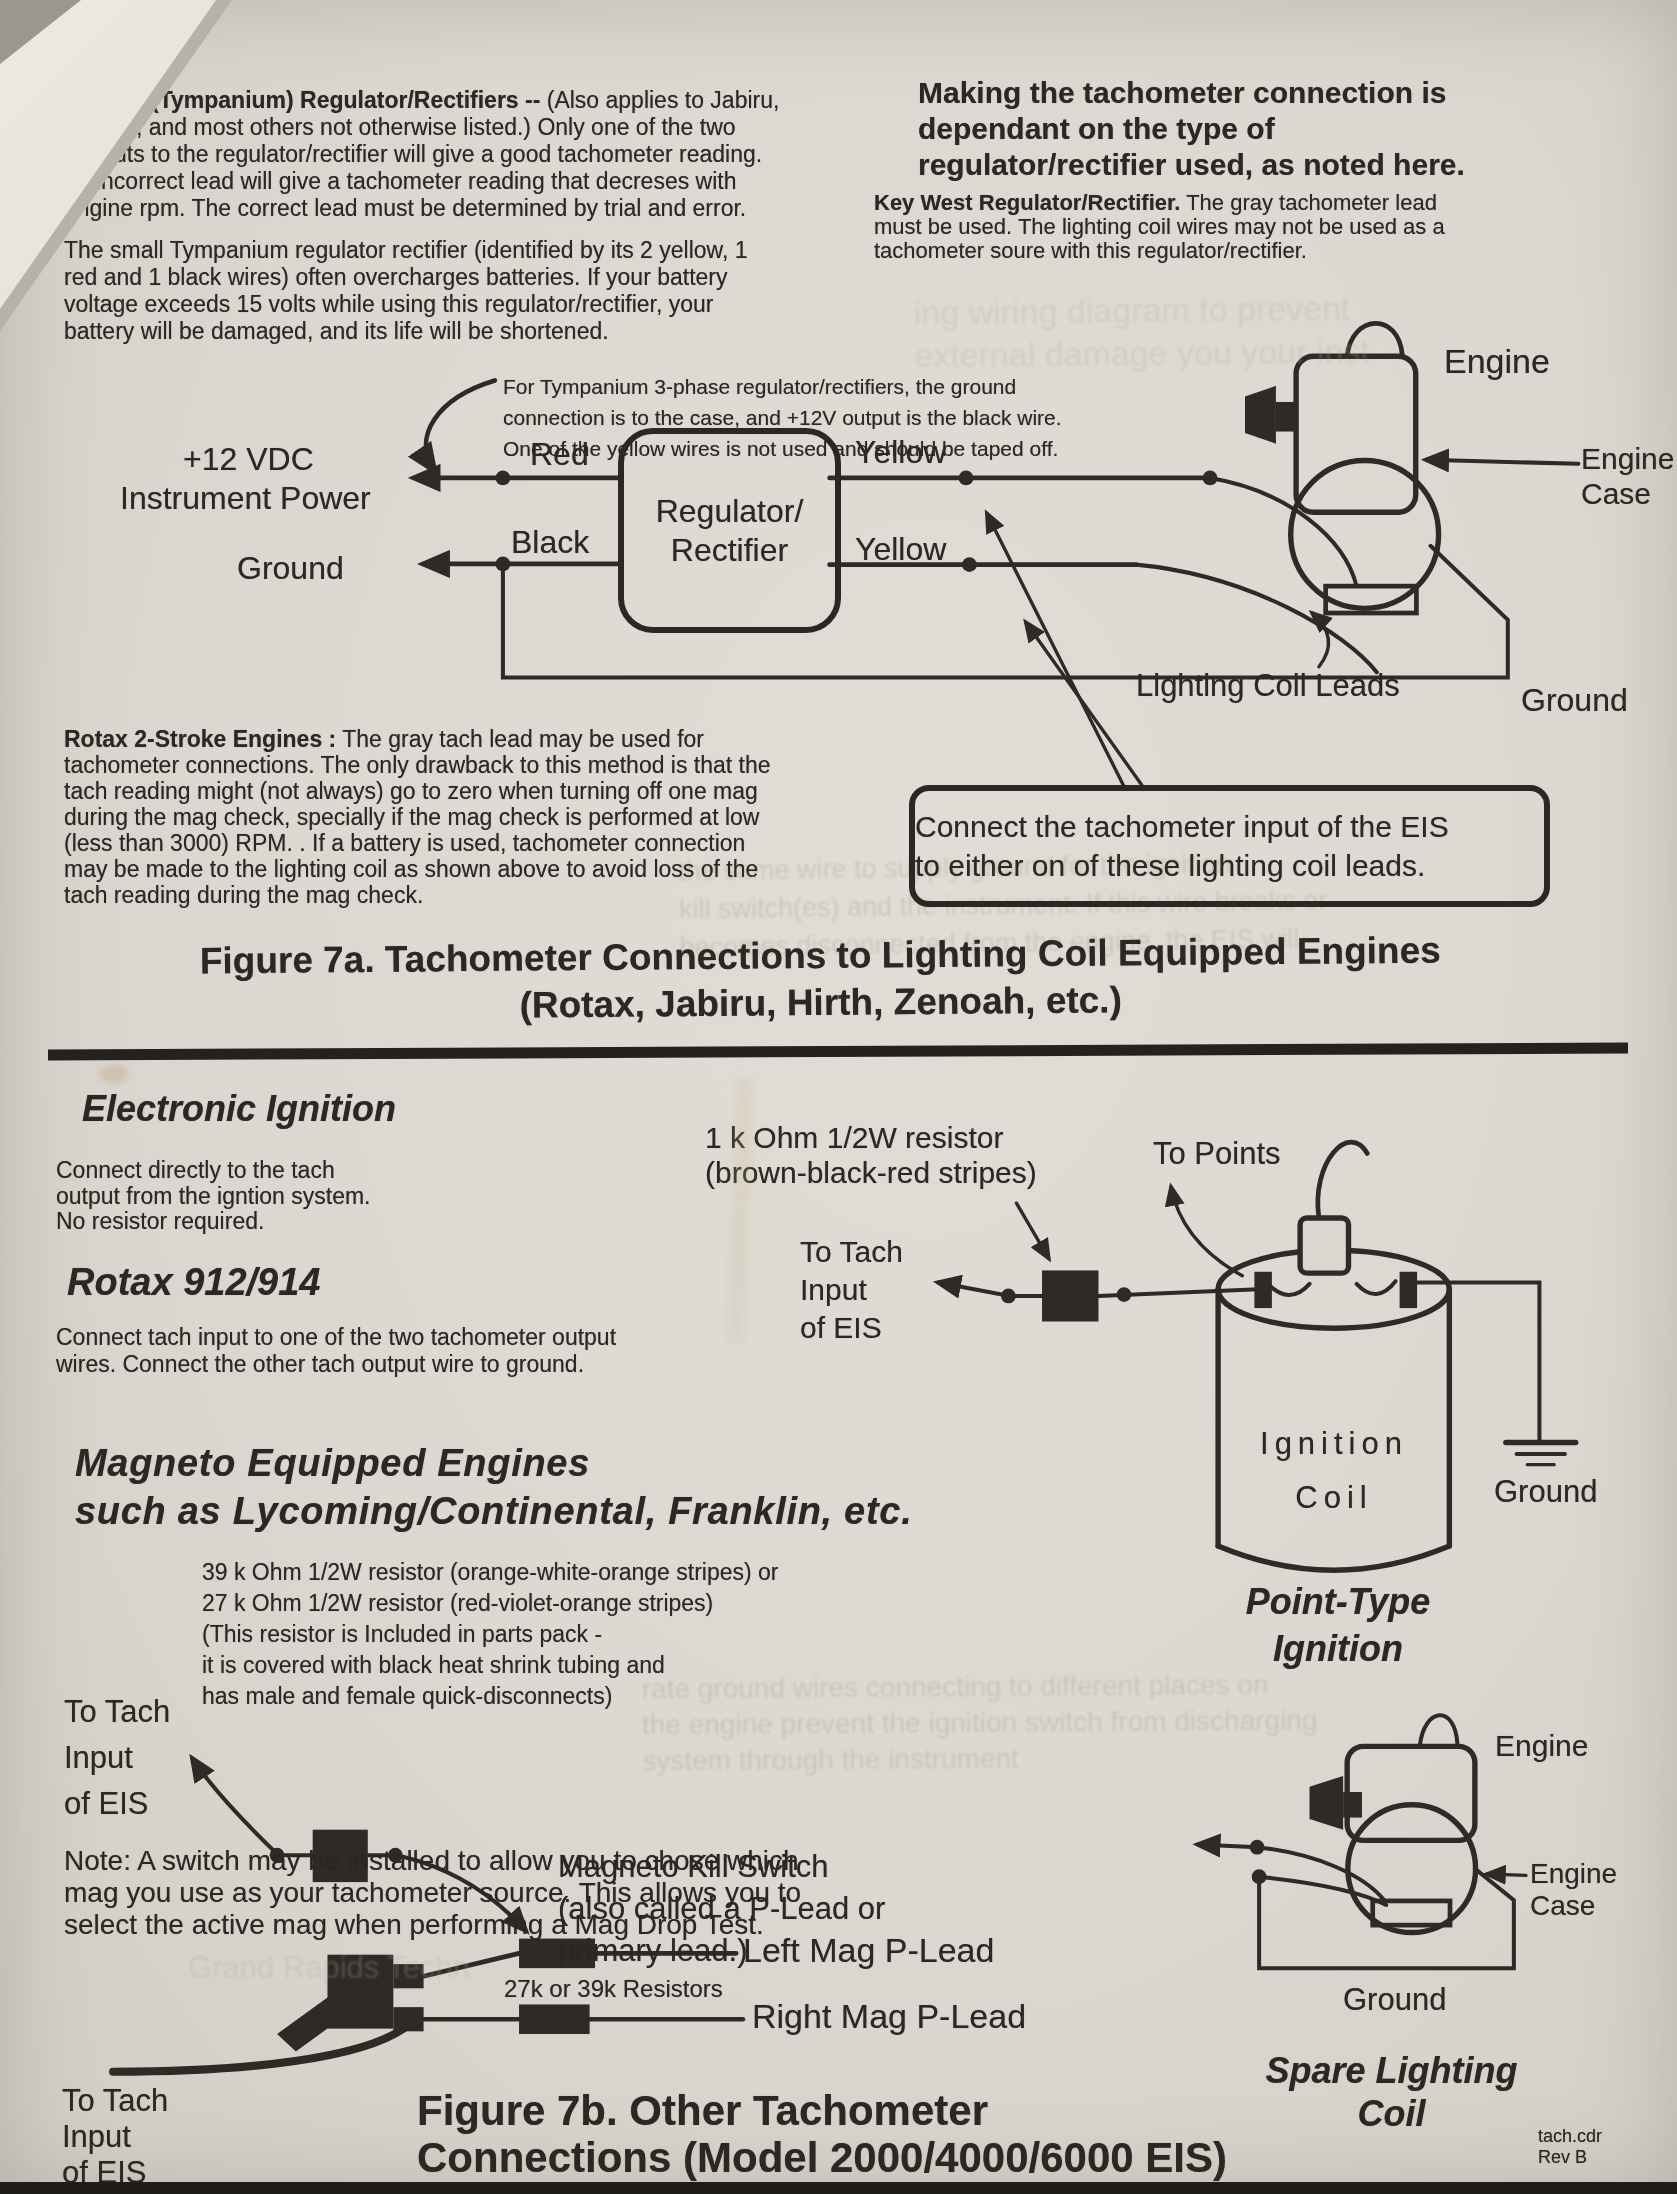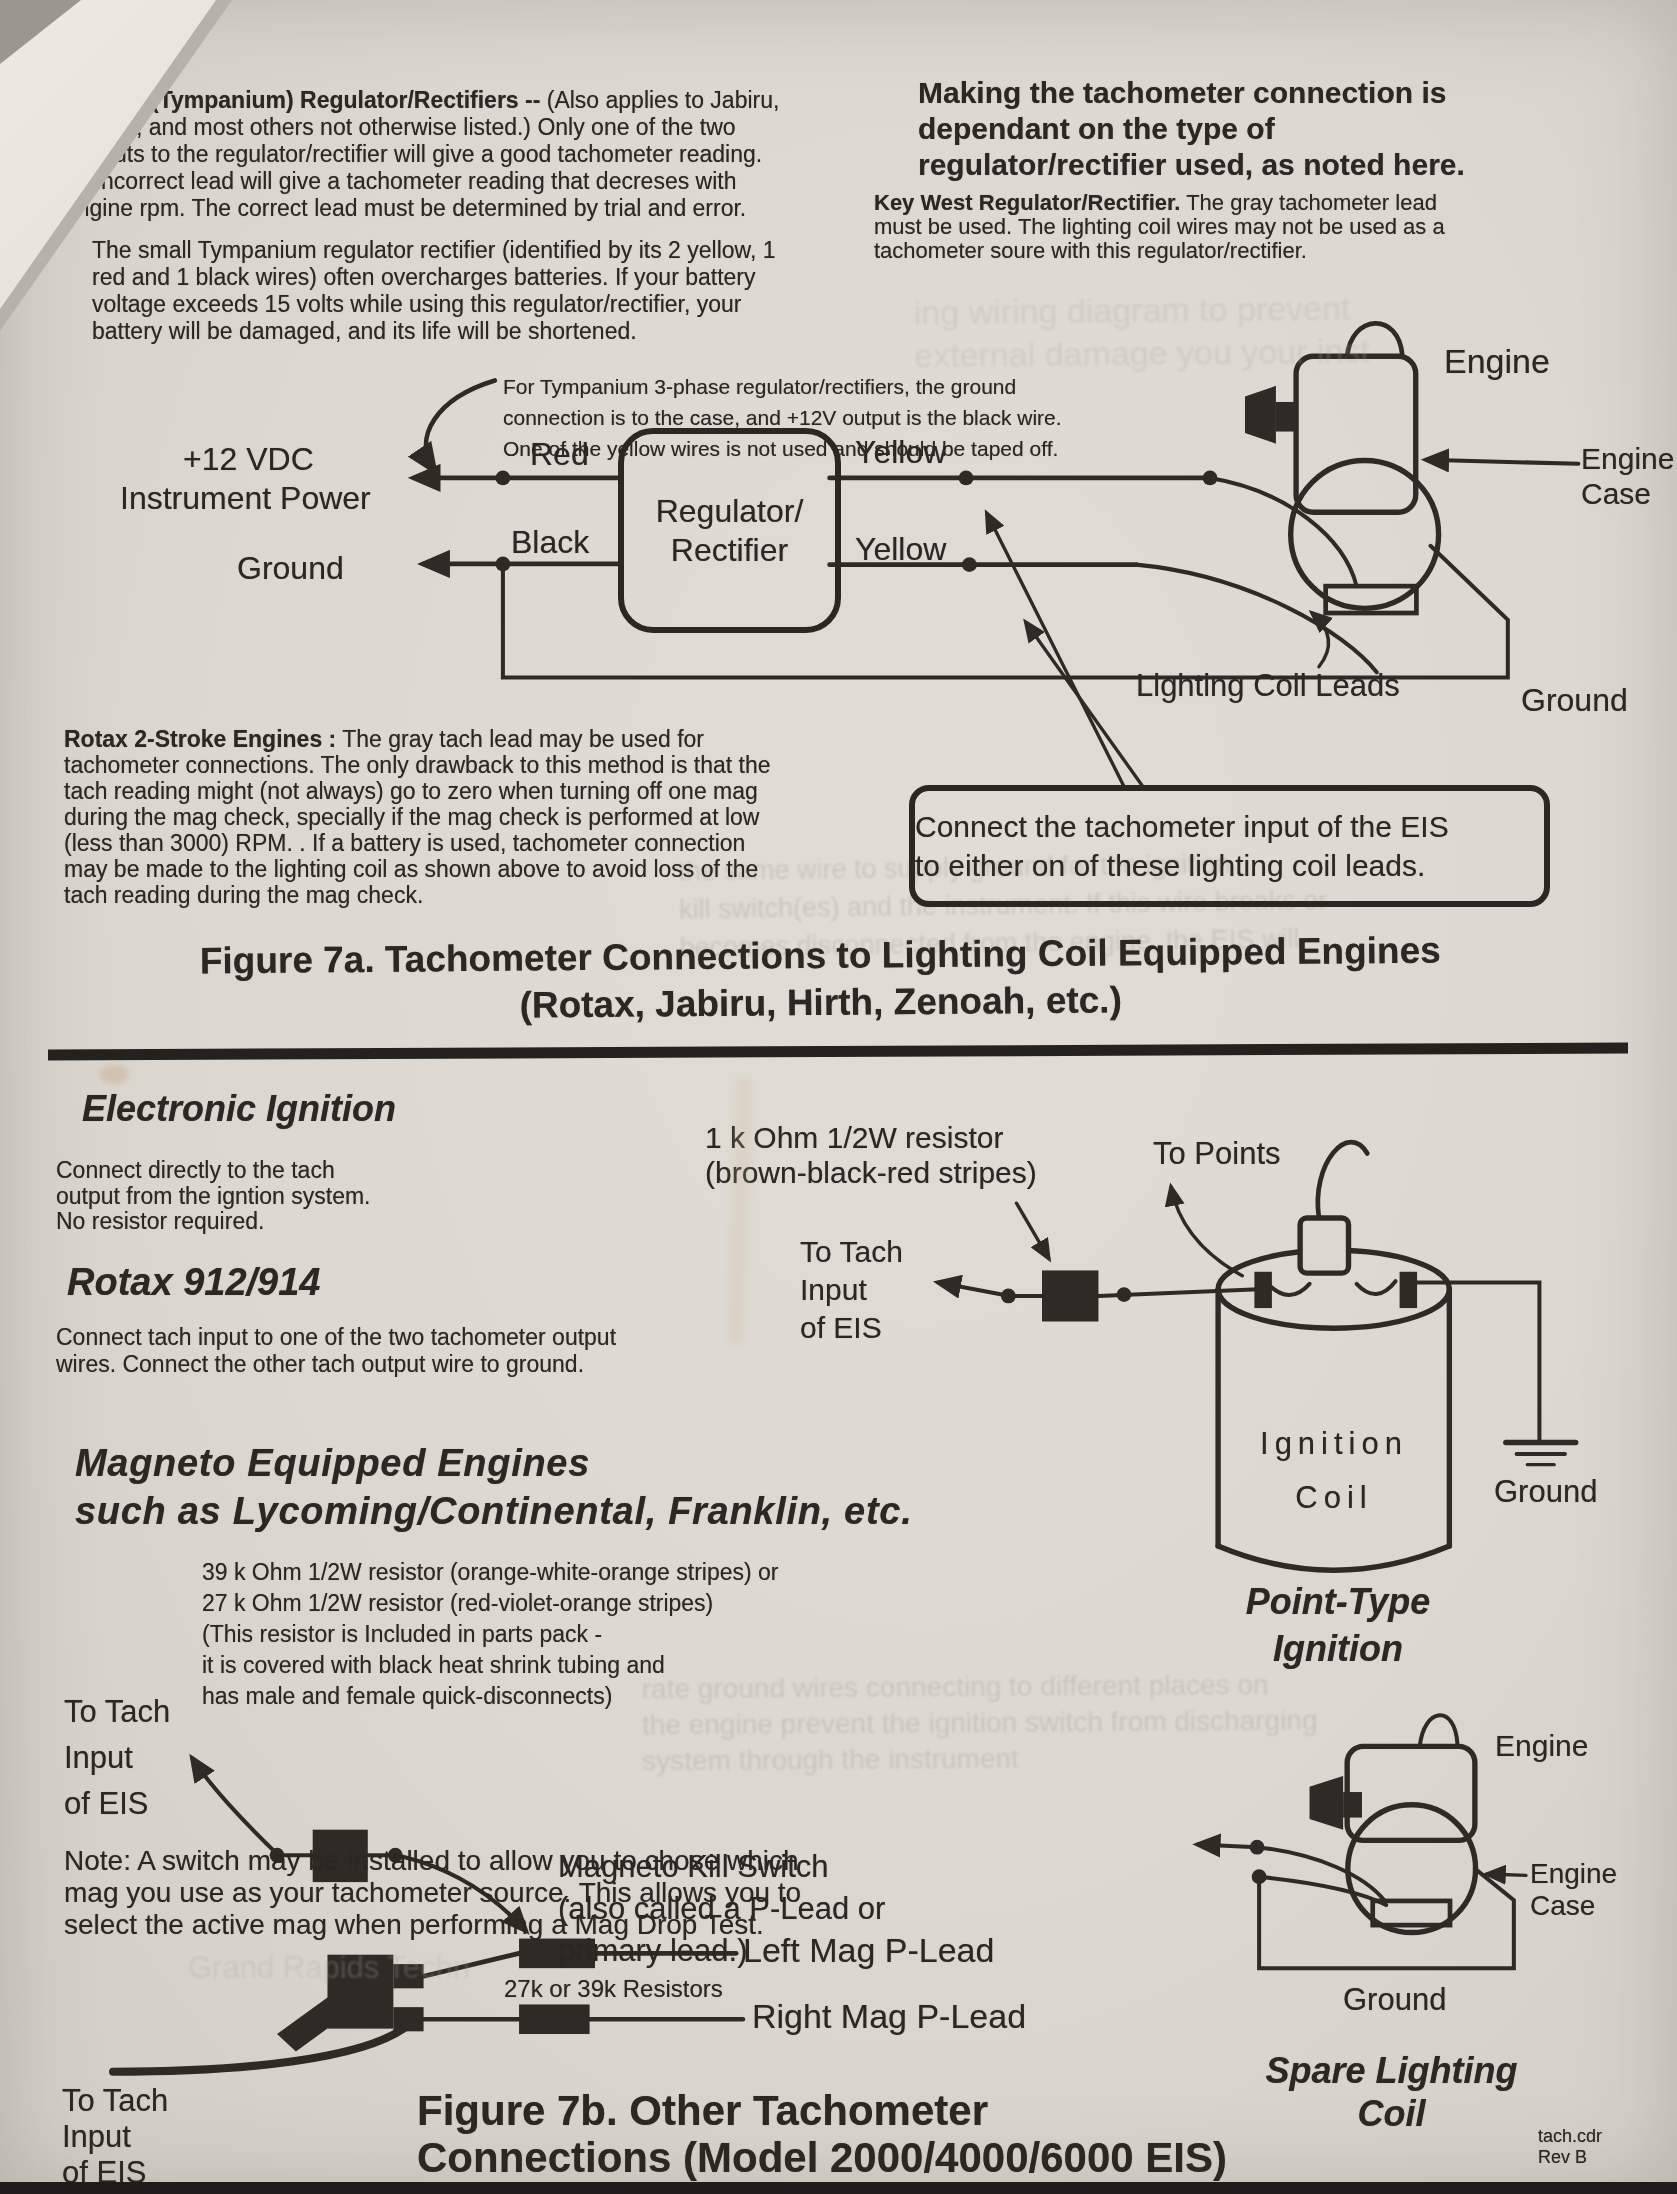--- a/index.html
+++ b/index.html
@@ -152,21 +152,21 @@
   <div class="t ghost2" style="left:188px;top:1950px;font-size:31px;">Grand Rapids Techn</div>
 
   <div class="t" style="left:151px;top:87px;font-size:23px;">
     <span class="b">(Tympanium) Regulator/Rectifiers --</span><span> (Also applies to Jabiru,</span>
   </div>
   <div class="t" style="left:136px;top:114px;font-size:23px;">, and most others not otherwise listed.)  Only one of the two</div>
   <div class="t" style="left:114px;top:141px;font-size:23px;">uts to the regulator/rectifier will give a good tachometer reading.</div>
   <div class="t" style="left:64px;top:168px;font-size:23px;">he incorrect lead will give a tachometer reading that decreses with</div>
   <div class="t" style="left:64px;top:195px;font-size:23px;">engine rpm. The correct lead must be determined by trial and error.</div>
 
-  <div class="t pre" style="left:64px;top:237px;font-size:23px;line-height:27px;margin-left:28px;">The small Tympanium regulator rectifier (identified by its 2 yellow, 1
+  <div class="t pre" style="left:64px;top:237px;font-size:23px;line-height:27px;">The small Tympanium regulator rectifier (identified by its 2 yellow, 1
 red and 1 black wires) often overcharges batteries. If your battery
 voltage exceeds 15 volts while using this regulator/rectifier, your
 battery will be damaged, and its life will be shortened.</div>
 
   <div class="t pre b" style="left:874px;top:75px;font-size:30px;line-height:36px;margin-left:44px;">Making the tachometer connection is
 dependant on the type of
 regulator/rectifier used, as noted here.</div>
   <div class="t" style="left:874px;top:191px;font-size:22px;line-height:24px;width:672px;">
     <span class="b">Key West Regulator/Rectifier.</span><span class="pre"> The gray tachometer lead
 must be used. The lighting coil wires may not be used as a

